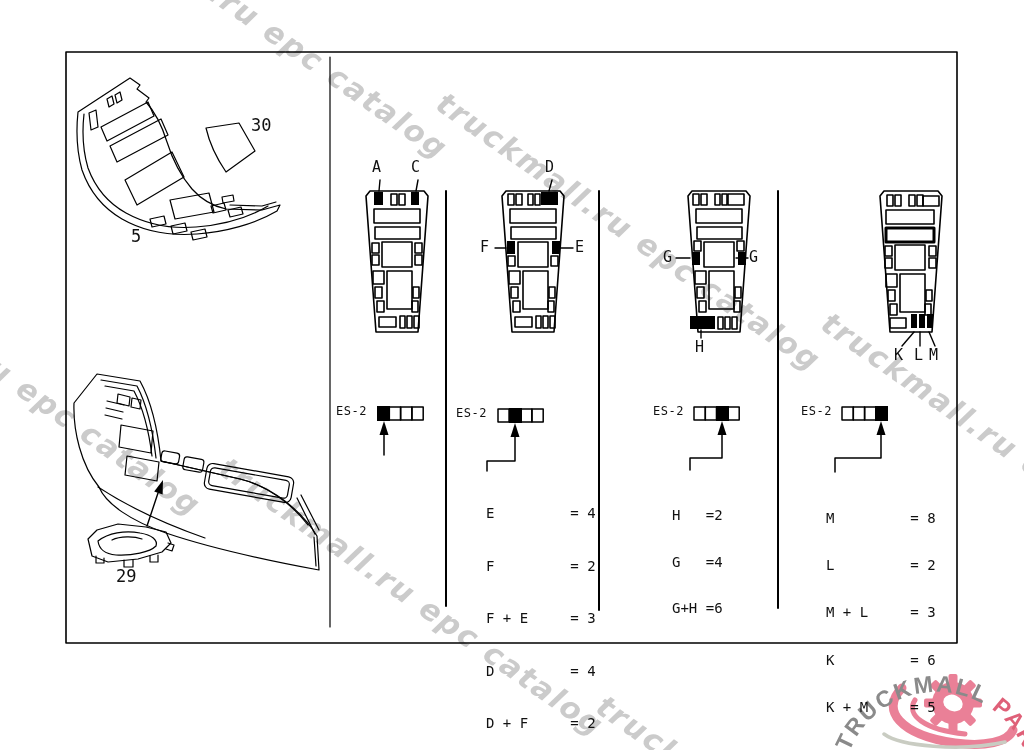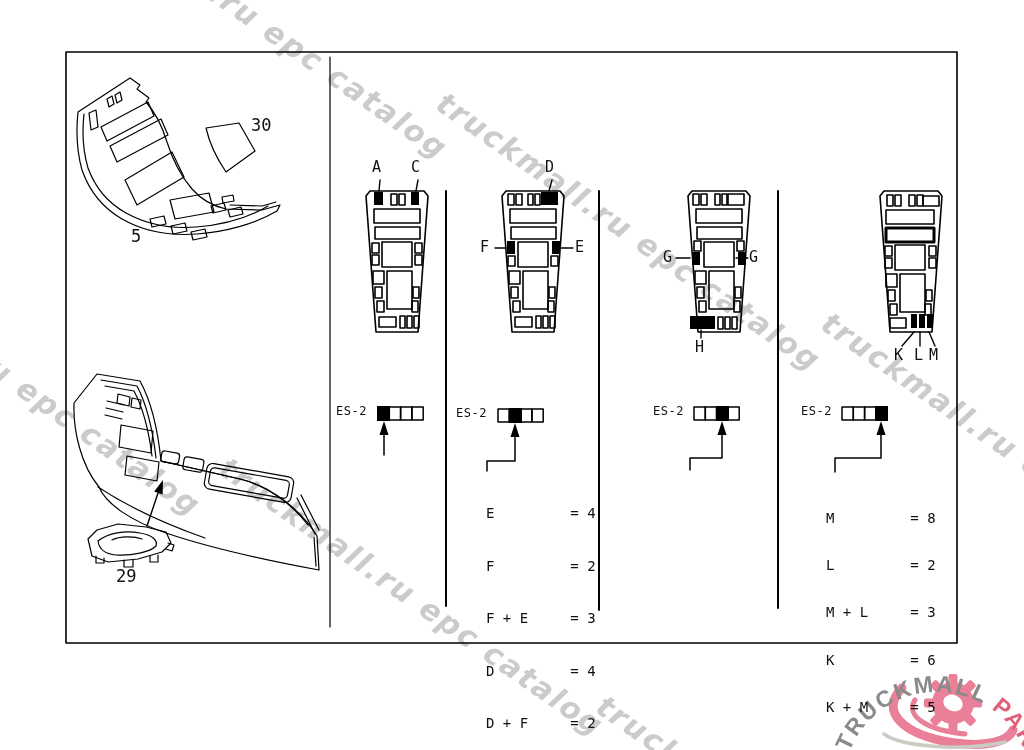--- a/index.html
+++ b/index.html
@@ -298,20 +298,25 @@
 
   <div class="txt legend" style="left:486px;top:470px;line-height:17.5px">
     <div>E         = 4</div>
     <div>F         = 2</div>
     <div>F + E     = 3</div>
     <div>D         = 4</div>
     <div>D + F     = 2</div>
     
     
   </div>
+  <div class="txt legend" style="left:672px;top:477px;line-height:15.5px">
+    <div>H   =2</div>
+    <div>G   =4</div>
+    <div>G+H =6</div>
+  </div>
   <div class="txt legend" style="left:826px;top:479px;line-height:15.8px">
     <div>M         = 8</div>
     <div>L         = 2</div>
     <div>M + L     = 3</div>
     <div>K         = 6</div>
     <div>K + M     = 5</div>
     <div>K + L     = 6</div>
     
   </div>
 

